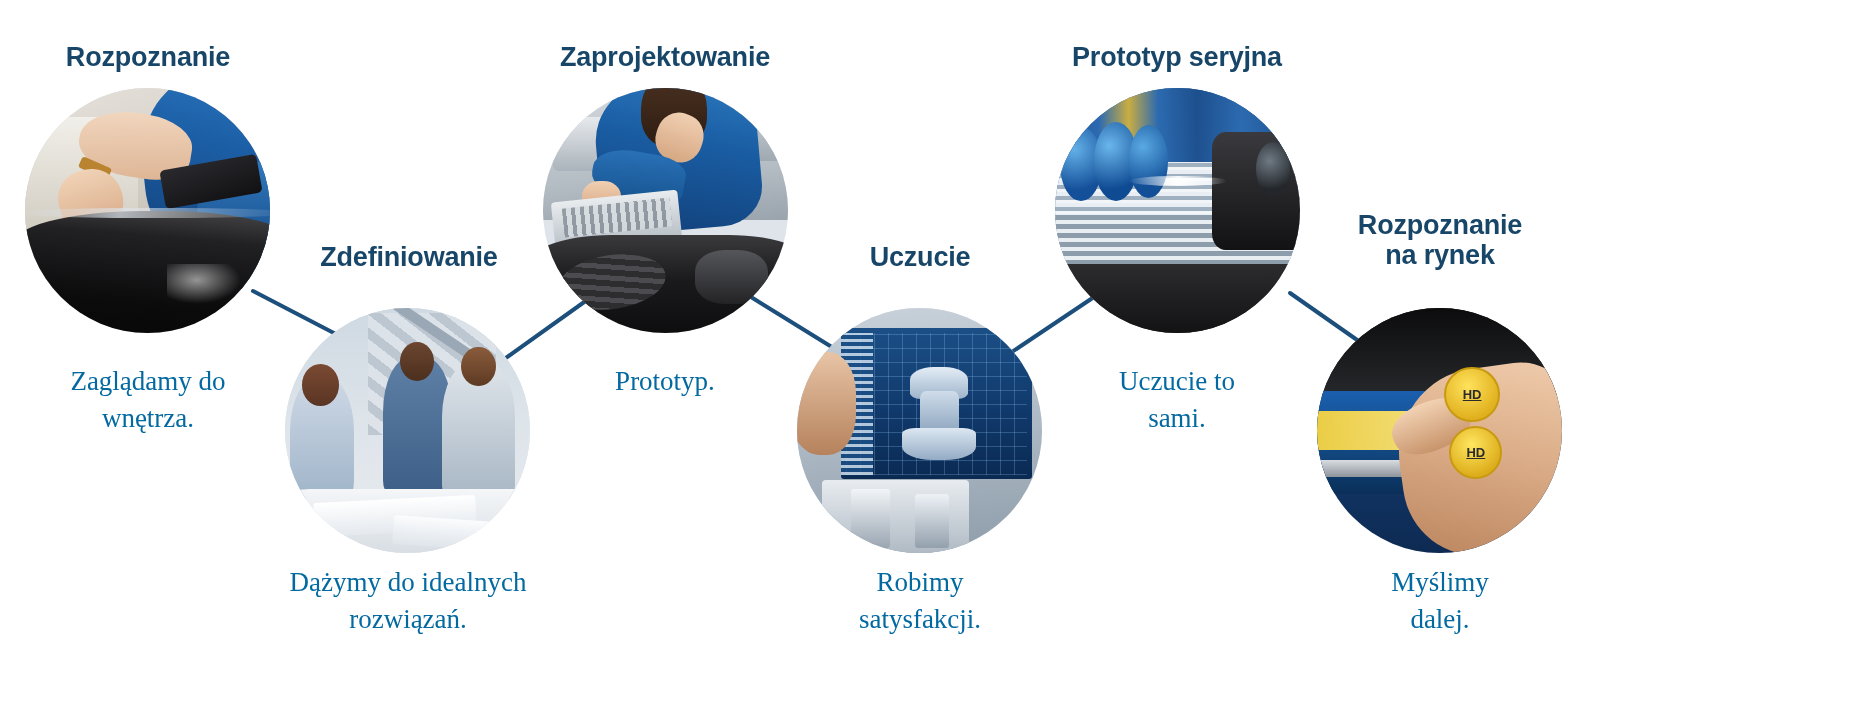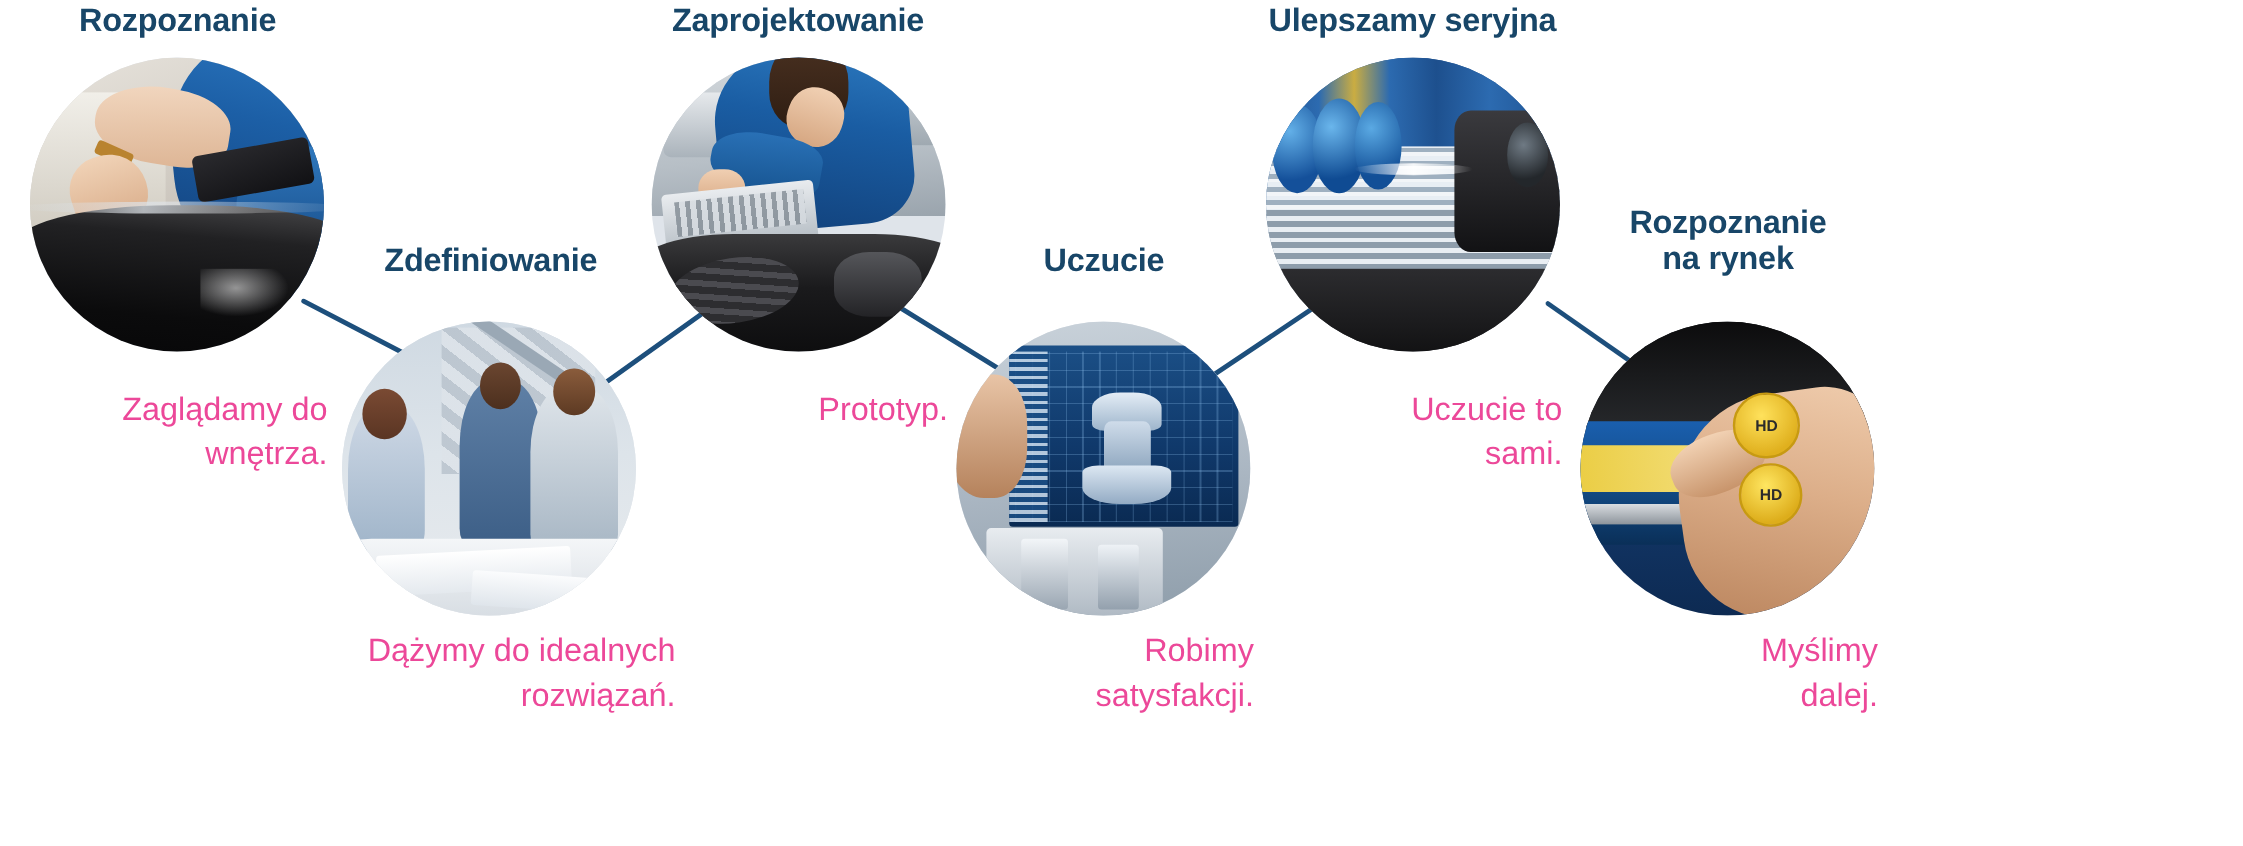--- a/index.html
+++ b/index.html
@@ -11,20 +11,21 @@
   body {
     font-family: "Liberation Sans", "DejaVu Sans", sans-serif;
     -webkit-font-smoothing: antialiased;
   }
   #stage {
     position: relative;
     width: 1869px;
     height: 630px;
     background: #ffffff;
     overflow: hidden;
+    margin-top: 40px;
   }
 
   
   #connectors {
     position: absolute;
     left: 0;
     top: 0;
     width: 1869px;
     height: 705px;
     pointer-events: none;
@@ -51,25 +52,26 @@
     color: #184668;
     font-weight: bold;
     font-size: 27px;
     line-height: 1.12;
     letter-spacing: -0.2px;
     white-space: pre-line;
     text-align: center;
   }
   .step-caption {
     position: absolute;
-    color: #ec4899;
+    color: #0369a1;
     font-size: 27px;
     line-height: 1.36;
     white-space: pre-line;
-    text-align: right;
+    text-align: center;
+    font-family: Liberation Serif, serif;
   }
 
   
   .layer { position: absolute; }
 
   
   .a1-bg   { left:0; top:0; width:100%; height:62%;
              background: linear-gradient(160deg,#e7e3dc 0%,#d7d2ca 45%,#bdb7ae 100%); }
   .a1-wall { left:0; top:12%; width:46%; height:50%;
              background: linear-gradient(180deg,#f1efe9,#cfcabf); }
@@ -228,21 +230,21 @@
   .a6-fing { left:30%; top:38%; width:34%; height:20%;
              background: linear-gradient(180deg,#f2d2b4,#c8946b); border-radius:44% 50% 50% 44%; transform: rotate(-22deg); }
   .a6-badge{ left:52%; top:24%; width:21%; height:21%;
              background: radial-gradient(circle at 42% 34%,#ffe25c,#e0b01e 72%); border-radius:50%;
              border: 2px solid #c79a12; }
   .a6-badge2{left:54%; top:48%; width:20%; height:20%;
              background: radial-gradient(circle at 42% 34%,#ffe661,#ddad1b 72%); border-radius:50%;
              border: 2px solid #c79a12; }
   .a6-hd   { position:absolute; left:0; top:0; width:100%; height:100%;
              display:flex; align-items:center; justify-content:center;
-             font: bold 13px "Liberation Sans", sans-serif; color:#2b2b2b; }
+             font: bold 13px "Liberation Sans", sans-serif; color:#2b2b2b;text-decoration:underline; }
 </style>
 </head>
 <body>
 
 <div id="stage">
 
   <svg id="connectors" viewBox="0 0 1869 705" preserveAspectRatio="none">
     <g stroke="#1d4f7c" stroke-width="4" fill="none" stroke-linecap="round">
       <line x1="253" y1="251" x2="405" y2="330"></line>
       <line x1="489" y1="330" x2="601" y2="250"></line>
@@ -347,21 +349,21 @@
         <div class="layer a5-rods2"></div>
         <div class="layer a5-b1"></div>
         <div class="layer a5-b2"></div>
         <div class="layer a5-b3"></div>
         <div class="layer a5-dark"></div>
         <div class="layer a5-cap"></div>
         <div class="layer a5-bot"></div>
         <div class="layer a5-spec"></div>
       </div>
     </div>
-    <div class="step-title" style="left:1032px; top:2px; width:290px;">Ulepszamy seryjna</div>
+    <div class="step-title" style="left:1032px; top:2px; width:290px;">Prototyp seryjna</div>
     <div class="step-caption" style="left:1052px; top:323px; width:250px;">Uczucie to
 sami.</div>
   </div>
 
   <div class="node">
     <div class="bubble" style="left:1317px; top:268px; width:245px; height:245px;">
       <div class="art">
         <div class="layer a6-bg"></div>
         <div class="layer a6-dark"></div>
         <div class="layer a6-box"></div>

